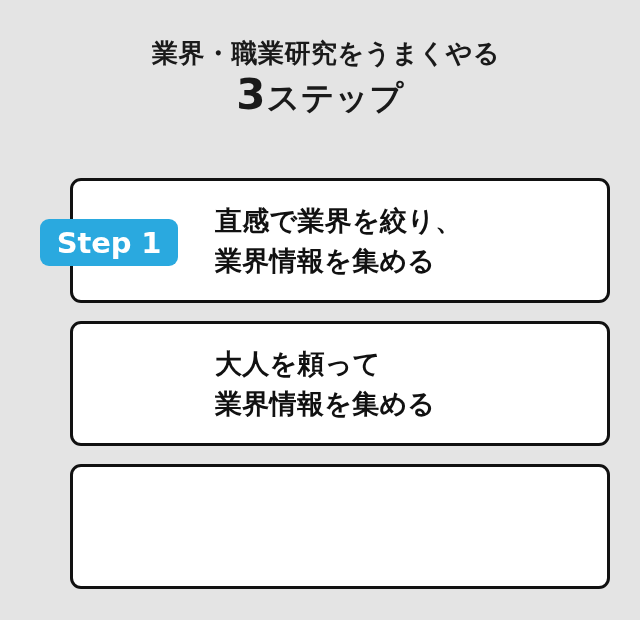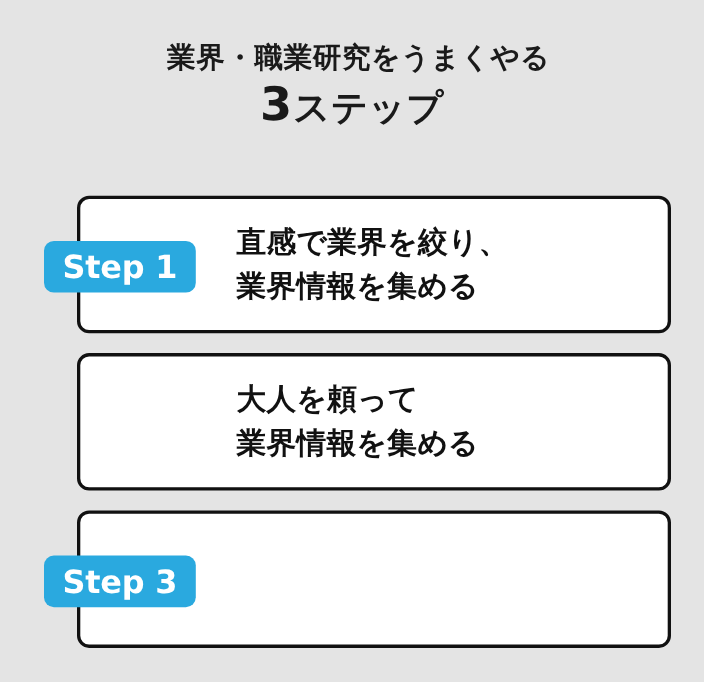--- a/index.html
+++ b/index.html
@@ -152,17 +152,16 @@
     <div class="step-row">
       <div class="step-card"></div>
       <div class="step-text">
         <span class="line">大人を頼って</span>
         <span class="line">業界情報を集める</span>
       </div>
     </div>
 
     <div class="step-row">
       <div class="step-card"></div>
-      <div class="step-badge">Step 3</div>
     </div>
 
   </div>
 </div>
 
 </body></html>

